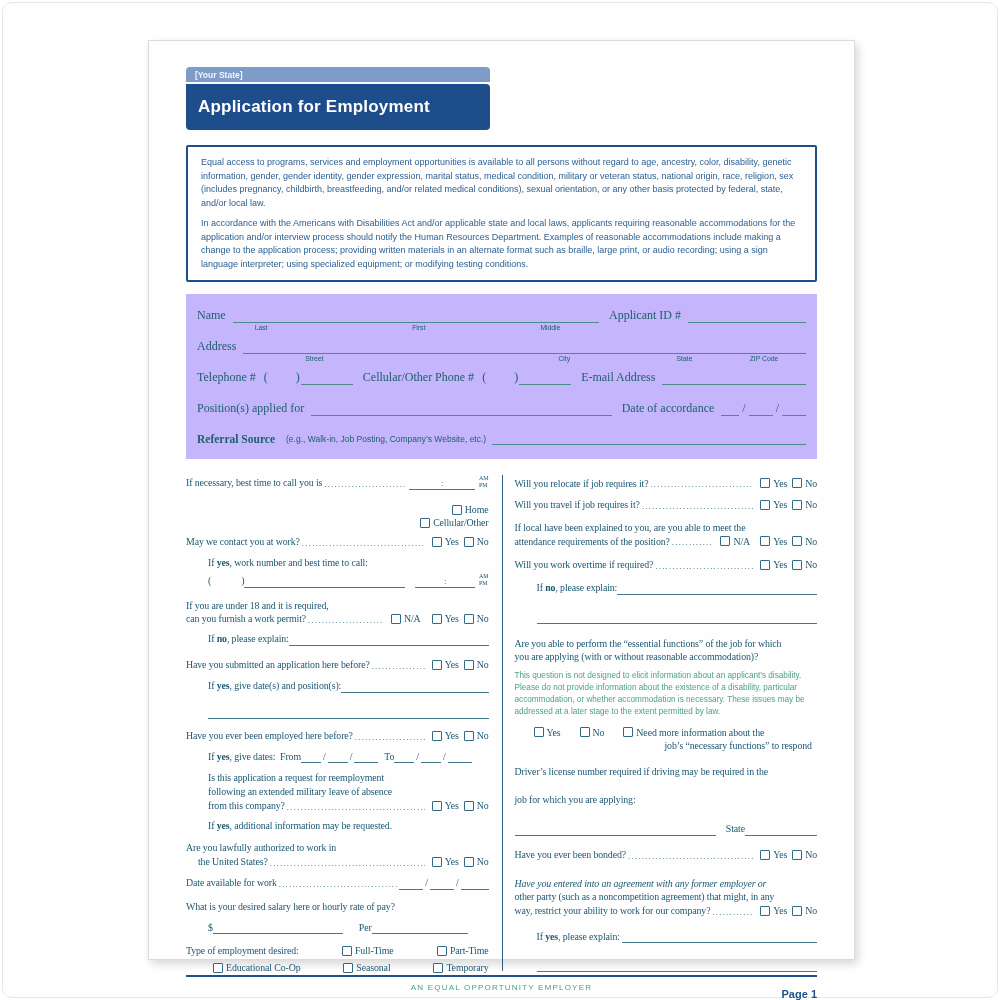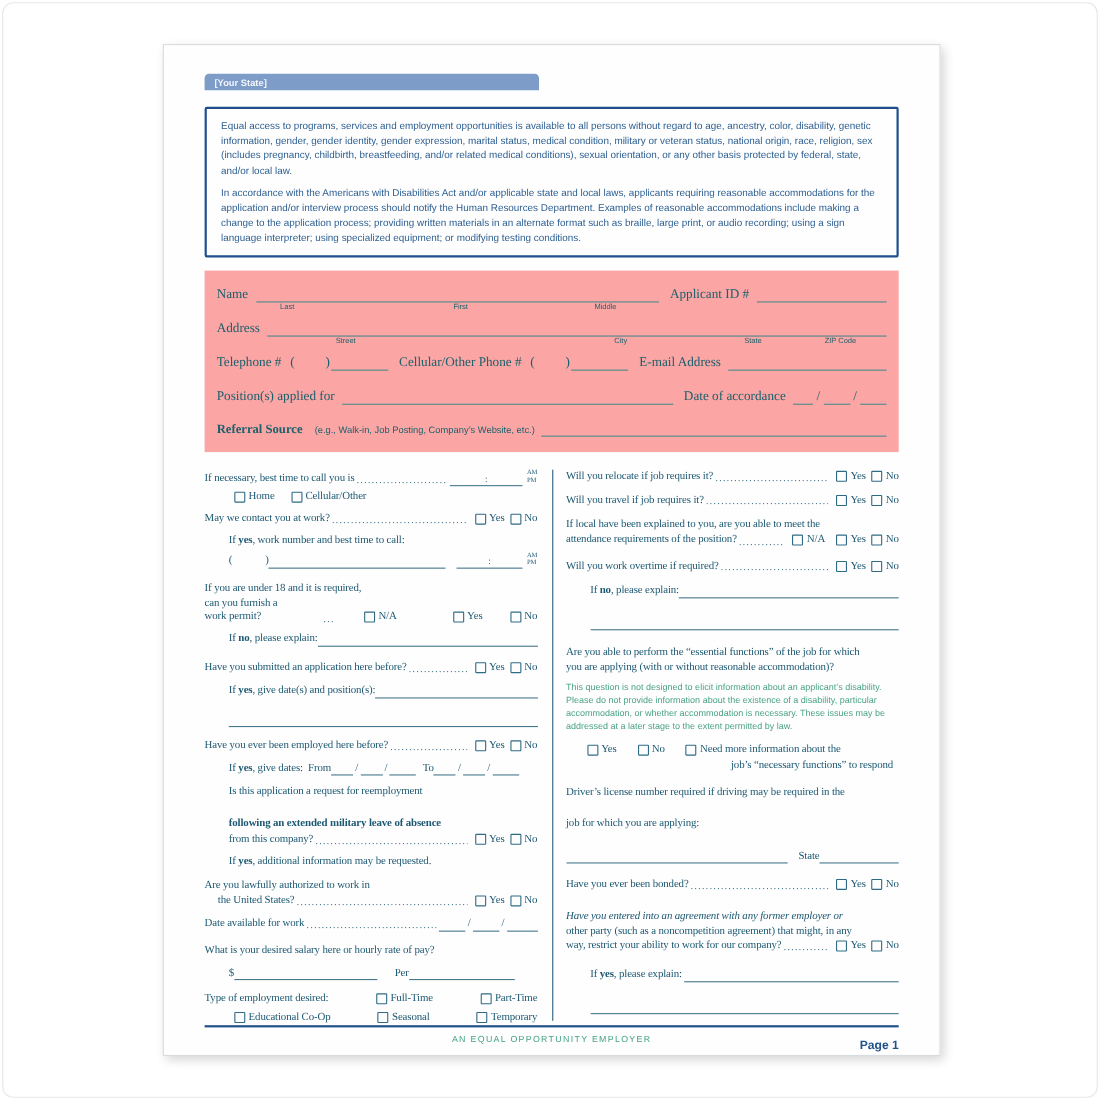--- a/index.html
+++ b/index.html
@@ -18,35 +18,35 @@
     font:bold 8.5px "Liberation Sans",sans-serif;padding:3px 9px 2px;border-radius:4px 4px 0 0;}
   .hdr-title{width:304px;box-sizing:border-box;background:#1e4d8b;color:#ffffff;
     font:bold 17px "Liberation Sans",sans-serif;padding:13px 12px;border-radius:0 4px 4px 4px;margin-top:2px;letter-spacing:.2px;}
   .print-note{font:bold 7.5px "Liberation Sans",sans-serif;color:#1e4d8b;margin:5px 0 0 2px;}
   
   .notice{margin-top:15px;border:2px solid #1f4f8b;border-radius:2px;padding:9px 13px;
     font:9px/1.5 "Liberation Sans",sans-serif;color:#2e6093;}
   .notice p{margin:0;}
   .notice p + p{margin-top:7px;}
   
-  .gbox{margin-top:12px;background:#fca5a5;padding:14px 11px 14px;color:#1c606b;font-size:12px;}
+  .gbox{margin-top:12px;background:#c4b5fd;padding:14px 11px 14px;color:#1c606b;font-size:12px;}
   .g-row{display:flex;align-items:flex-end;}
   .g-row + .g-row{margin-top:16px;}
   .gl{white-space:nowrap;margin-right:7px;}
   .gl.ml{margin-left:10px;}
   .g-bold{font-weight:bold;font-size:11.5px;}
   .g-hint{font:8.5px "Liberation Sans",sans-serif;margin:0 6px 1px 4px;white-space:nowrap;}
   .fline{border-bottom:1px solid #4a8a8a;height:13px;position:relative;box-sizing:border-box;}
   .fl-grow{flex:1 1 auto;}
   .sub{position:absolute;top:14px;font:6.8px "Liberation Sans",sans-serif;color:#1c606b;white-space:nowrap;}
   .paren{margin:0 1px;}
   .pgap{display:inline-block;width:26px;flex:0 0 auto;}
   .gslash{margin:0 3px;}
   
-  .cols{margin-top:14px;display:flex;position:relative;flex:1 0 auto;align-items:flex-start;}
+  .cols{margin-top:14px;display:flex;position:relative;flex:1 0 auto;align-items:center;}
   .col{width:50%;box-sizing:border-box;}
   .col-left{padding-right:13px;}
   .col-right{padding-left:13px;}
   .divider{position:absolute;left:50%;top:2px;bottom:4px;width:1.2px;background:#2d5c7e;}
   .row{display:flex;align-items:flex-end;font-size:9.9px;line-height:1.28;color:#1c5872;letter-spacing:-0.12px;}
   .txt{white-space:pre-wrap;}
   .b{font-weight:bold;}
   .cbg{display:inline-flex;align-items:center;margin-left:5px;flex:0 0 auto;}
   .box{width:10px;height:10px;border:1px solid #2f6a85;background:#fdfdfd;display:inline-block;
        margin:0 3px 1px 0;box-sizing:border-box;border-radius:1px;}
@@ -71,20 +71,21 @@
 </style>
 </head>
 <body>
 
 <div class="photo-frame"></div>
 
 <div class="paper">
 
   <div>
     <div class="hdr-state">[Your State]</div>
+    <div class="hdr-title">Application for Employment</div>
   </div>
 
   <div class="notice">
     <p>Equal access to programs, services and employment opportunities is available to all persons without regard to age, ancestry, color, disability, genetic information, gender, gender identity, gender expression, marital status, medical condition, military or veteran status, national origin, race, religion, sex (includes pregnancy, childbirth, breastfeeding, and/or related medical conditions), sexual orientation, or any other basis protected by federal, state, and/or local law.</p>
     <p>In accordance with the Americans with Disabilities Act and/or applicable state and local laws, applicants requiring reasonable accommodations for the application and/or interview process should notify the Human Resources Department. Examples of reasonable accommodations include making a change to the application process; providing written materials in an alternate format such as braille, large print, or audio recording; using a sign language interpreter; using specialized equipment; or modifying testing conditions.</p>
   </div>
 
   <div class="gbox">
 
     <div class="g-row">
@@ -146,21 +147,21 @@
     <div class="col col-left" id="col-left">
         <div class="row" style="margin-top: 2px;">
           <span class="txt">If necessary, best time to call you is</span>
           <span class="dots">................................................................................................................................................................................................................................................</span>
           <span class="cl" style="width: 66px;">:</span>
           <span class="ap">
             <span>AM</span>
             <span>PM</span>
           </span>
         </div>
-        <div class="row" style="margin-top: 4px; padding-left: 22px;">
+        <div class="row" style="margin-top: 14px; padding-left: 22px; flex-direction: column;">
           <span class="cbg">
             <span class="box"></span>
             <span class="cbl">Home</span>
           </span>
           <span class="gap" style="width: 10px;"></span>
           <span class="cbg">
             <span class="box"></span>
             <span class="cbl">Cellular/Other</span>
           </span>
         </div>
@@ -189,21 +190,21 @@
           <span class="gap" style="width: 10px;"></span>
           <span class="cl" style="width: 60px;">:</span>
           <span class="ap">
             <span>AM</span>
             <span>PM</span>
           </span>
         </div>
         <div class="row" style="margin-top: 12px;">
           <span class="txt">If you are under 18 and it is required,</span>
         </div>
-        <div class="row" style="margin-top: 1px; gap: 20px;">
+        <div class="row" style="margin-top: 1px;">
           <span class="txt">can you furnish a work permit?</span>
           <span class="dots">................................................................................................................................................................................................................................................</span>
           <span class="cbg">
             <span class="box"></span>
             <span class="cbl">N/A</span>
           </span>
           <span class="gap" style="width: 6px;"></span>
           <span class="cbg">
             <span class="box"></span>
             <span class="cbl">Yes</span>
@@ -265,21 +266,21 @@
           <span class="txt">To</span>
           <span class="ln fixed" style="width: 20px;"></span>
           <span class="slash">/</span>
           <span class="ln fixed" style="width: 20px;"></span>
           <span class="slash">/</span>
           <span class="ln fixed" style="width: 24px;"></span>
         </div>
         <div class="row" style="margin-top: 9px; padding-left: 22px;">
           <span class="txt">Is this application a request for reemployment</span>
         </div>
-        <div class="row" style="margin-top: 16px; padding-left: 22px; font-weight: bold;">
+        <div class="row" style="margin-top: 1px; padding-left: 22px;">
           <span class="txt">following an extended military leave of absence</span>
         </div>
         <div class="row" style="margin-top: 1px; padding-left: 22px;">
           <span class="txt">from this company?</span>
           <span class="dots">................................................................................................................................................................................................................................................</span>
           <span class="cbg">
             <span class="box"></span>
             <span class="cbl">Yes</span>
           </span>
           <span class="cbg">

